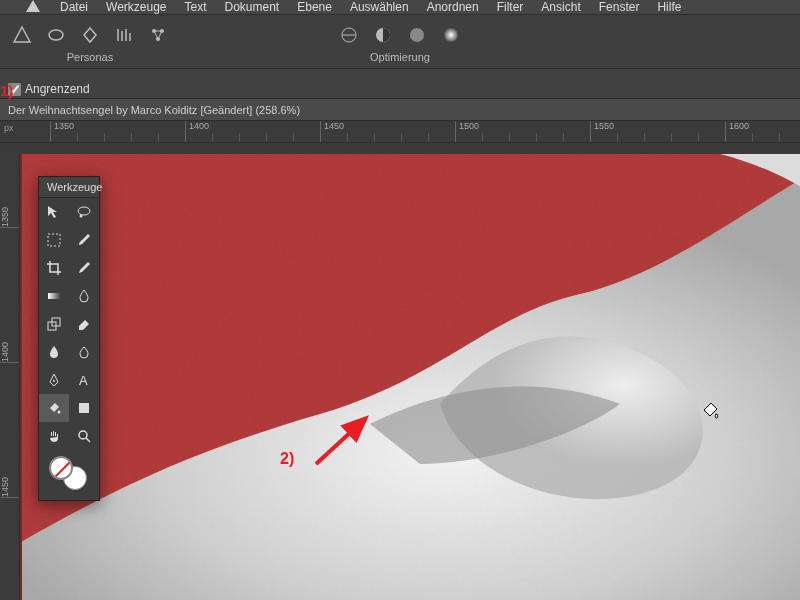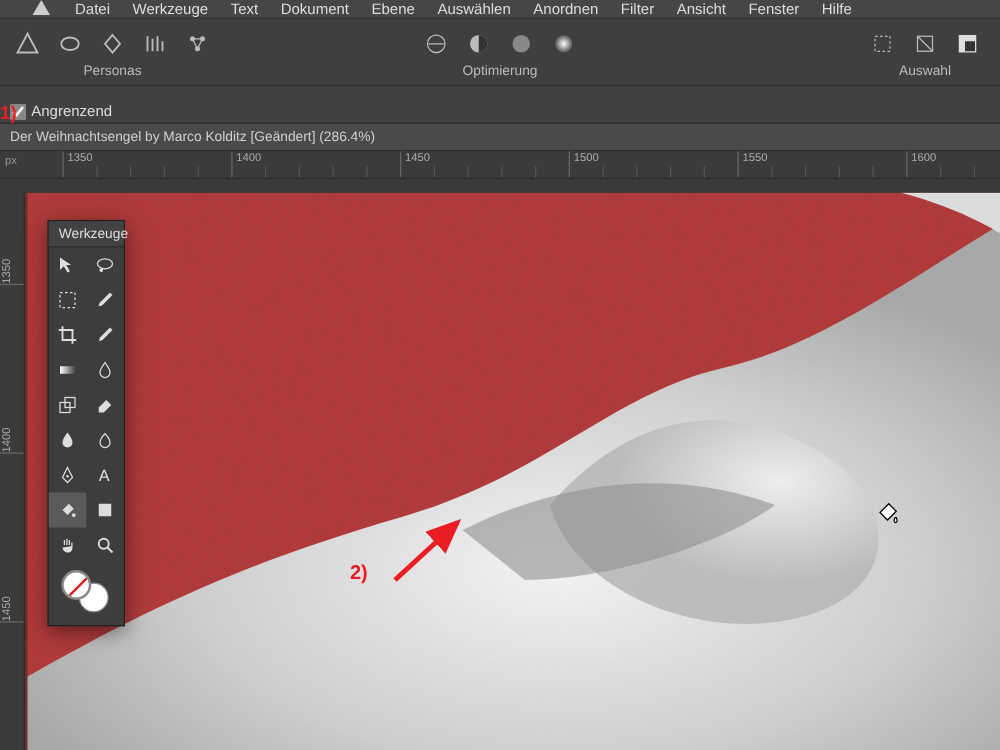--- a/index.html
+++ b/index.html
@@ -145,53 +145,31 @@
             <circle cx="6" cy="6" r="2" fill="#bbb"></circle>
             <circle cx="14" cy="6" r="2" fill="#bbb"></circle>
             <circle cx="10" cy="14" r="2" fill="#bbb"></circle>
             <path d="M6,6 L14,6 L10,14 Z" fill="none" stroke="#bbb"></path>
           </svg>
         </div>
     </div>
     <div class="group-label">Personas</div>
   </div>
 
-  <div class="group auswahl">
-    <div class="icons">
-      <div class="icon-btn">
-          <svg width="20" height="20">
-            <rect x="4" y="4" width="12" height="12" fill="none" stroke="#bbb" stroke-dasharray="2,2"></rect>
-          </svg>
-        </div>
-      <div class="icon-btn">
-          <svg width="20" height="20">
-            <rect x="4" y="4" width="12" height="12" fill="none" stroke="#bbb"></rect>
-            <line x1="4" y1="4" x2="16" y2="16" stroke="#bbb"></line>
-          </svg>
-        </div>
-      <div class="icon-btn">
-          <svg width="20" height="20">
-            <rect x="3" y="3" width="14" height="14" fill="#ddd"></rect>
-            <rect x="8" y="8" width="8" height="8" fill="#333"></rect>
-          </svg>
-        </div>
-    </div>
-    <div class="group-label">Auswahl</div>
-  </div>
 </div>
 
 <div class="contextbar">
   <label class="contig">
     <input type="checkbox" checked="" style="">
     <span>Angrenzend</span>
   </label>
 </div>
 
 <div class="doctitle">
-  <span>Der Weihnachtsengel by Marco Kolditz [Geändert] (286.4%)</span>
+  <span>Der Weihnachtsengel by Marco Kolditz [Geändert] (258.6%)</span>
 </div>
 
 <div class="ruler-top">
   <span class="px-label">px</span>
 <div class="tick-major" style="left: 50px;">1350</div>
     <div class="tick-minor" style="left: 77px;"></div>
     <div class="tick-minor" style="left: 104px;"></div>
     <div class="tick-minor" style="left: 131px;"></div>
     <div class="tick-minor" style="left: 158px;"></div>
     <div class="tick-major" style="left: 185px;">1400</div>

